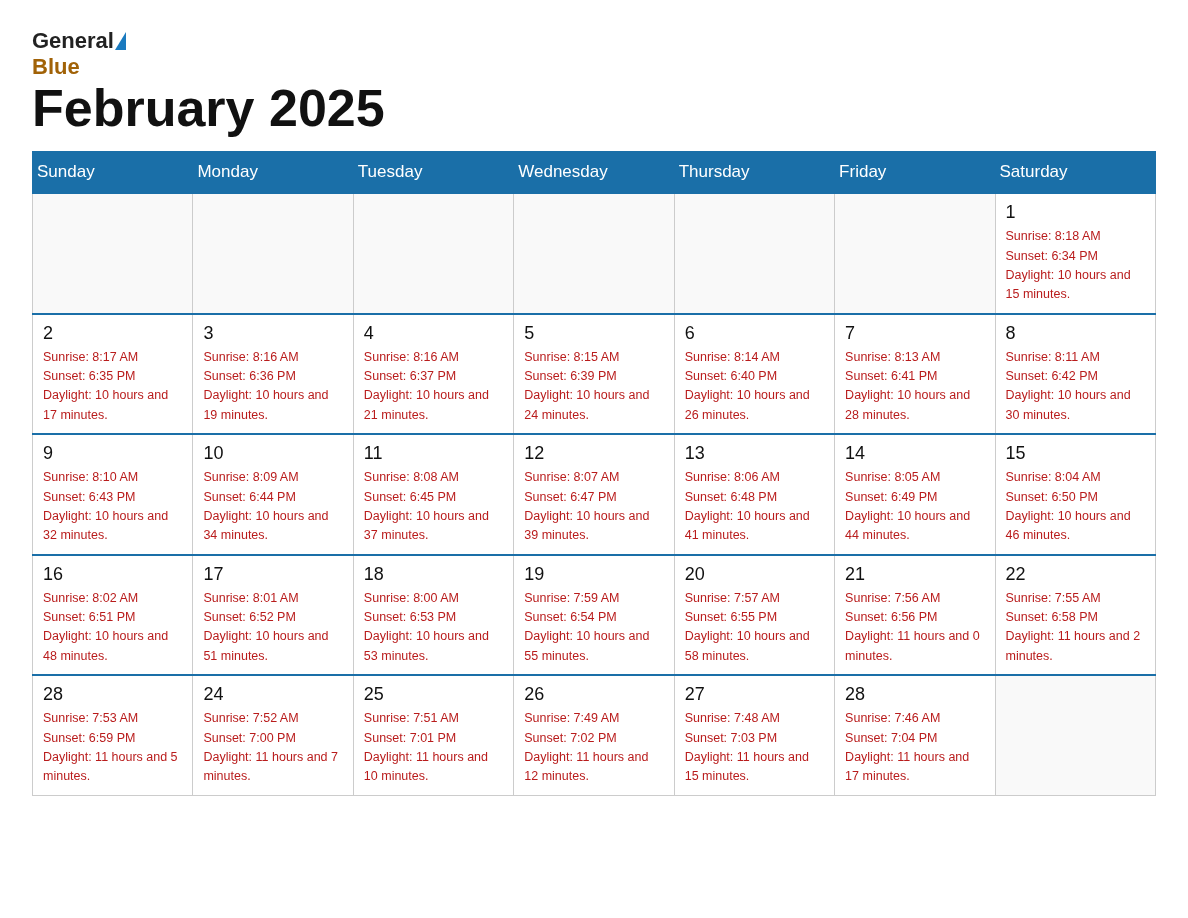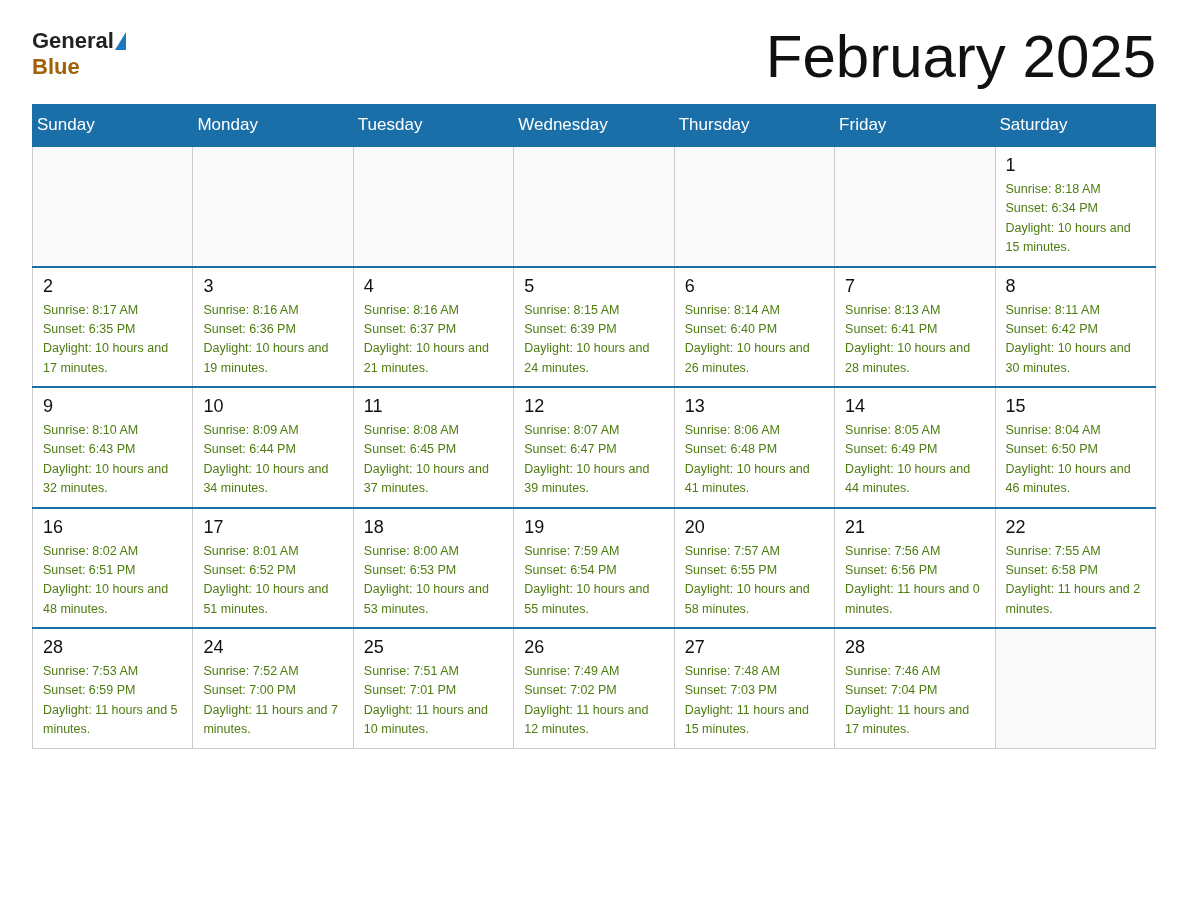--- a/index.html
+++ b/index.html
@@ -8,20 +8,21 @@
       background: #fff;
       padding: 24px 32px;
       width: 1188px;
       min-height: 918px;
     }
     .header {
       display: flex;
       justify-content: space-between;
       align-items: flex-start;
       margin-bottom: 6px;
+      flex-direction: column;
     }
     .logo {
       display: flex;
       flex-direction: column;
       align-items: flex-start;
       margin-top: 4px;
     }
     .logo-text {
       display: flex;
       align-items: center;
@@ -41,22 +42,22 @@
     }
     .logo-blue {
       color: #a16207;
       font-size: 22px;
       font-weight: bold;
     }
     .title-block {
       text-align: right;
     }
     .month-title {
-      font-size: 60px;
-      font-weight: normal;
+      font-size: 52px;
+      font-weight: bold;
       color: #111;
       line-height: 1.1;
     }
     .subtitle {
       font-size: 20px;
       color: #333;
       margin-top: 4px;
     }
     .calendar {
       width: 100%;
@@ -89,21 +90,21 @@
     }
     .day-number {
       font-size: 18px;
       color: #111;
       font-weight: normal;
       display: block;
       margin-bottom: 4px;
     }
     .day-info {
       font-size: 12.5px;
-      color: #4d7c0f;
+      color: #b91c1c;
       line-height: 1.55;
     }
   </style>
 </head>
 <body>
 
 <div class="header">
   <div class="logo">
     <div class="logo-text">
       <span class="logo-general">General</span>

